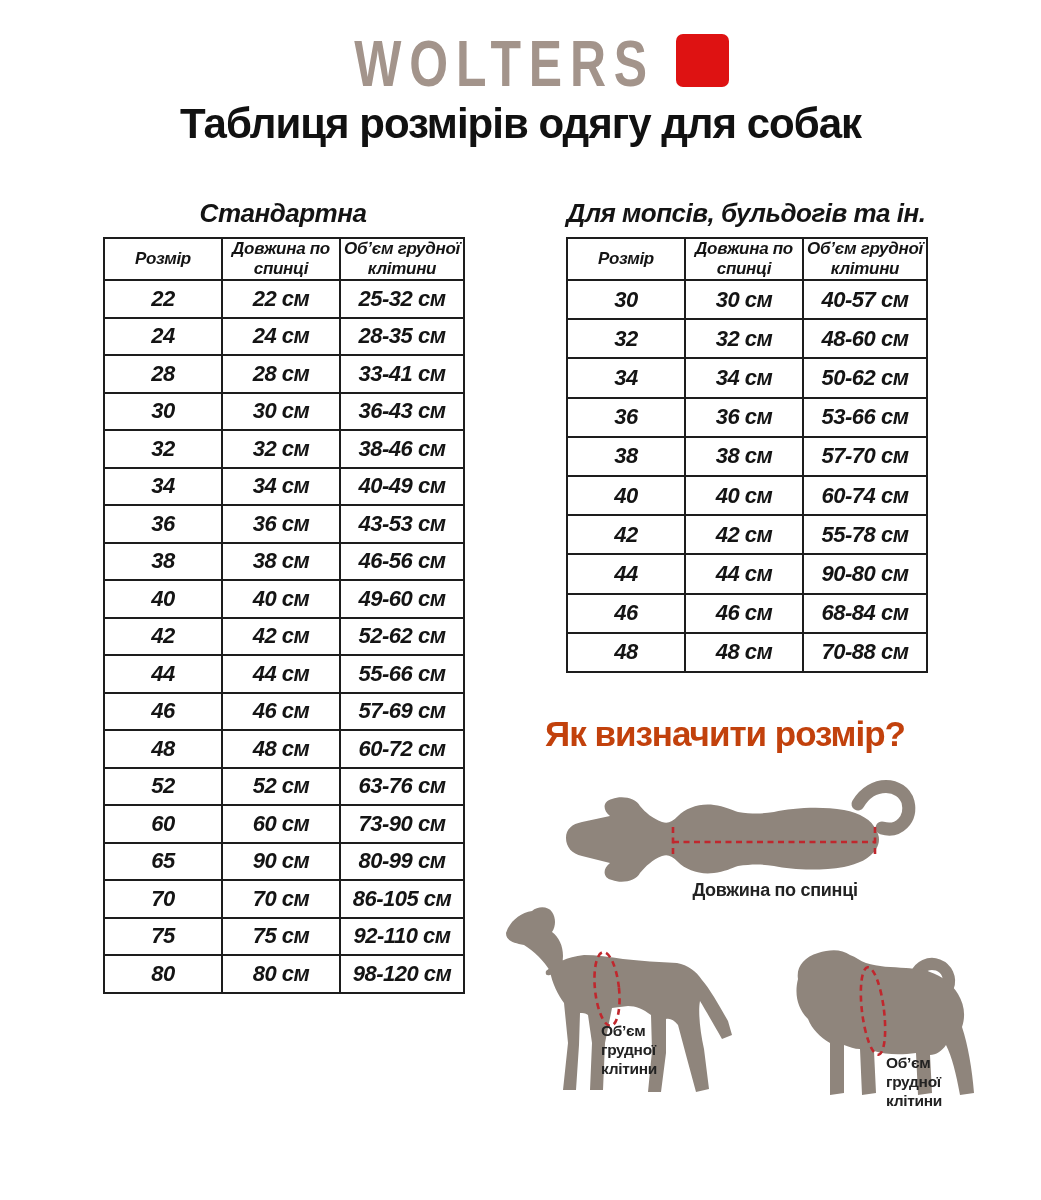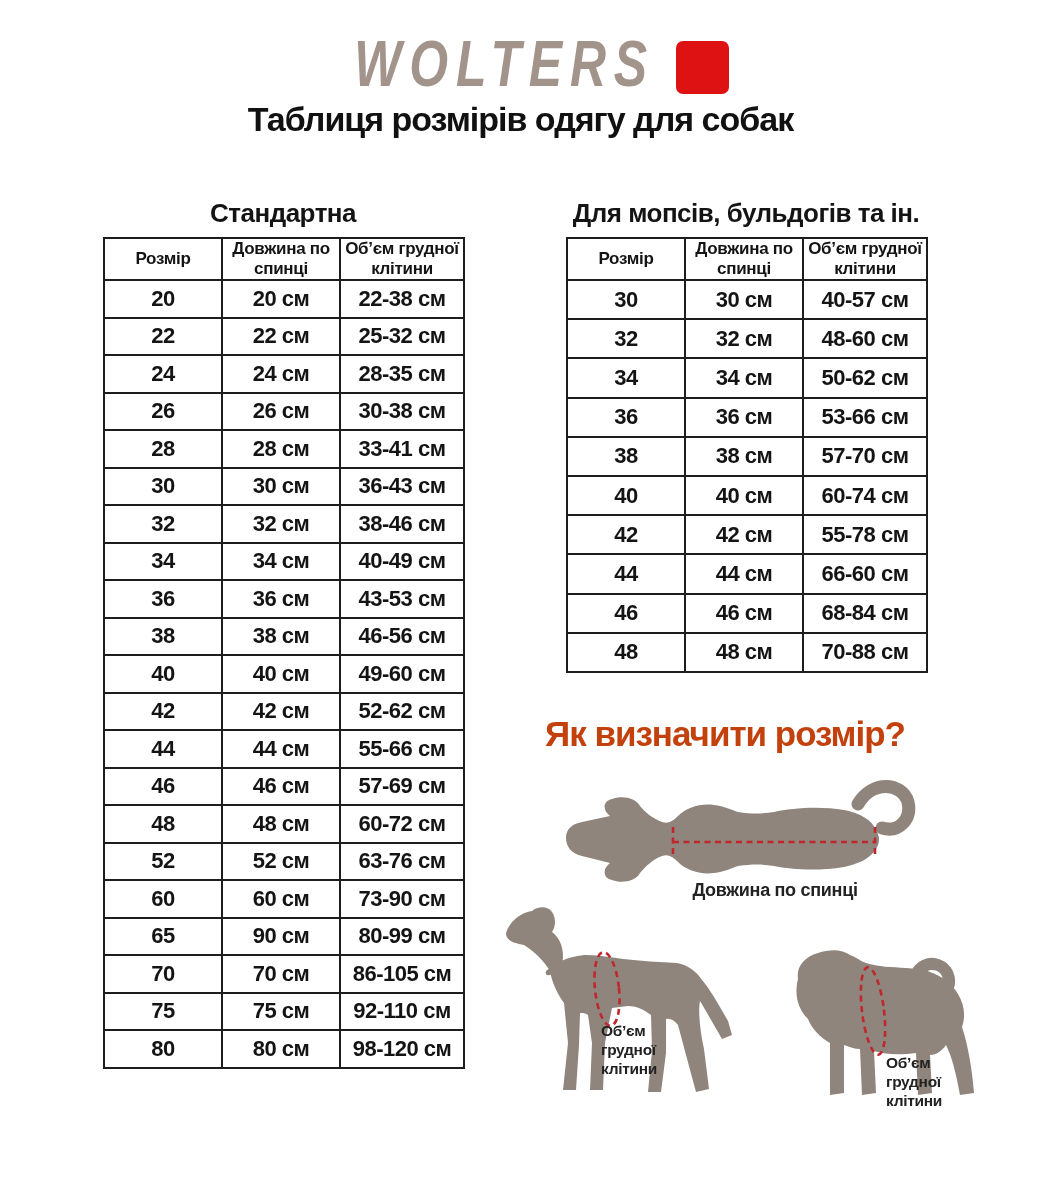--- a/index.html
+++ b/index.html
@@ -1,30 +1,30 @@
 <!DOCTYPE html>
 <html style="--logo-taupe: #a3948b; --logo-red: #de1212; --silhouette: #8f857c; --measure-red: #c0272d;"><head>
 <meta charset="utf-8">
 <style>
   html,body{margin:0;padding:0;background:#fff;}
   .page{position:relative;width:1041px;height:1200px;background:#fff;
         font-family:"Liberation Sans",sans-serif;color:#141414;overflow:hidden;}
 
   
   .logo-row{position:absolute;top:34px;left:0;width:100%;height:60px;
-            display:flex;align-items:flex-end;justify-content:center;font-style:italic;}
+            display:flex;align-items:flex-start;justify-content:center;}
   .logo-text{font-weight:bold;font-size:64px;line-height:60px;letter-spacing:10px;
              color:var(--logo-taupe);display:inline-block;transform:scaleX(0.78);}
   .logo-square{width:53px;height:53px;border-radius:7px;background:var(--logo-red);
                margin-left:-22px;}
   .page-title{position:absolute;top:100px;left:0;width:100%;text-align:center;
-              font-size:34px;font-weight:bold;letter-spacing:-1px;color:#111;}
+              font-size:42px;font-weight:bold;letter-spacing:-1px;color:#111;}
 
   
-  .col{position:absolute;top:197px;}
+  .col{position:absolute;top:197px;font-style:italic;}
   .col-std{left:103px;width:360px;}
   .col-pug{left:566px;width:360px;}
   .tbl-title{height:40px;line-height:32px;text-align:center;
              font-size:26px;font-weight:bold;letter-spacing:-0.5px;}
   table.size-table{width:360px;border-collapse:collapse;table-layout:fixed;}
   table.size-table th,table.size-table td{
       border:2.5px solid #1d1d1d;text-align:center;vertical-align:middle;
       font-weight:bold;padding:0 2px;}
   table.size-table th{height:40px;font-size:17px;line-height:1.15;letter-spacing:-0.3px;}
   .col-std td{height:35.5px;font-size:22px;letter-spacing:-0.5px;}
@@ -64,38 +64,28 @@
         </colgroup>
       <thead>
         <tr>
           <th>Розмір</th>
           <th>Довжина по спинці</th>
           <th>Об’єм грудної клітини</th>
         </tr>
       </thead>
       <tbody>
           <tr>
-            <td>20</td>
-            <td>20 см</td>
-            <td>22-38 см</td>
-          </tr>
-          <tr>
             <td>22</td>
             <td>22 см</td>
             <td>25-32 см</td>
           </tr>
           <tr>
             <td>24</td>
             <td>24 см</td>
             <td>28-35 см</td>
-          </tr>
-          <tr>
-            <td>26</td>
-            <td>26 см</td>
-            <td>30-38 см</td>
           </tr>
           <tr>
             <td>28</td>
             <td>28 см</td>
             <td>33-41 см</td>
           </tr>
           <tr>
             <td>30</td>
             <td>30 см</td>
             <td>36-43 см</td>
@@ -226,21 +216,21 @@
             <td>60-74 см</td>
           </tr>
           <tr>
             <td>42</td>
             <td>42 см</td>
             <td>55-78 см</td>
           </tr>
           <tr>
             <td>44</td>
             <td>44 см</td>
-            <td>66-60 см</td>
+            <td>90-80 см</td>
           </tr>
           <tr>
             <td>46</td>
             <td>46 см</td>
             <td>68-84 см</td>
           </tr>
           <tr>
             <td>48</td>
             <td>48 см</td>
             <td>70-88 см</td>

